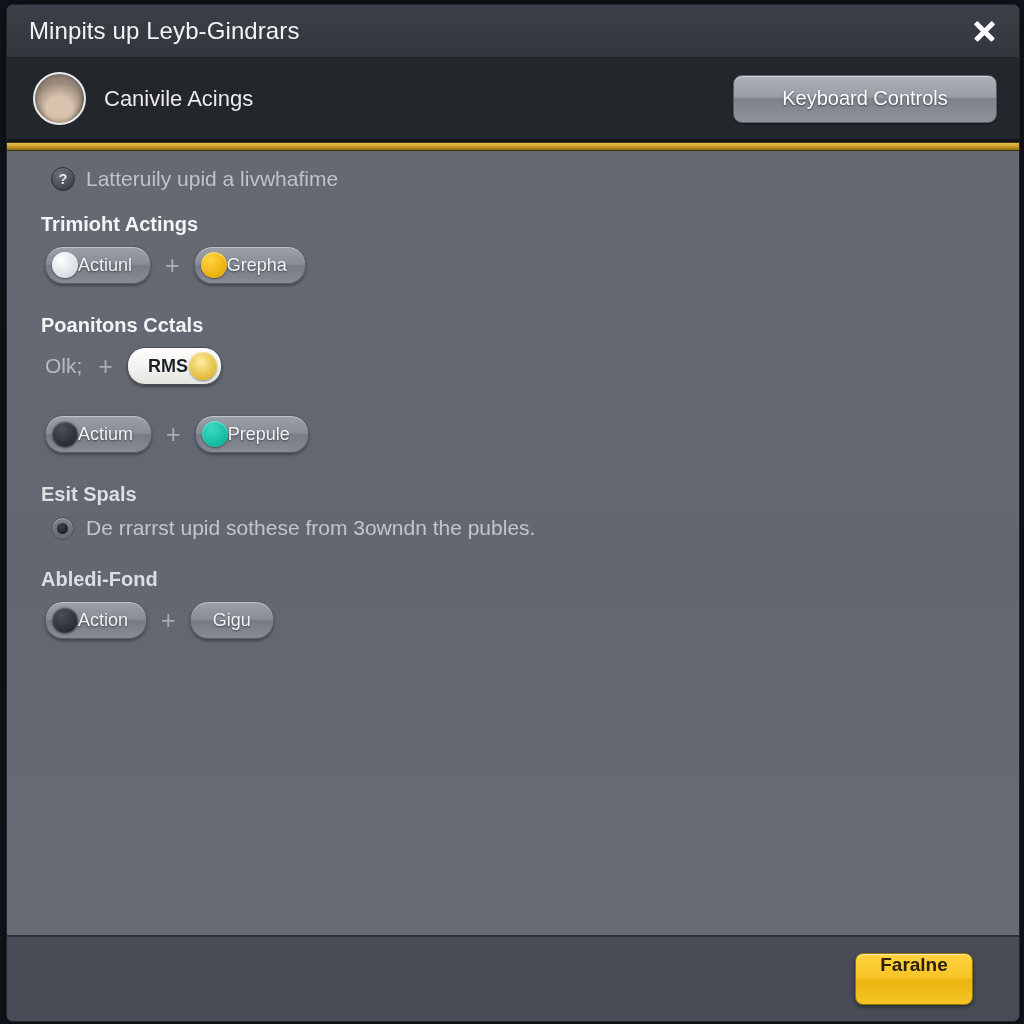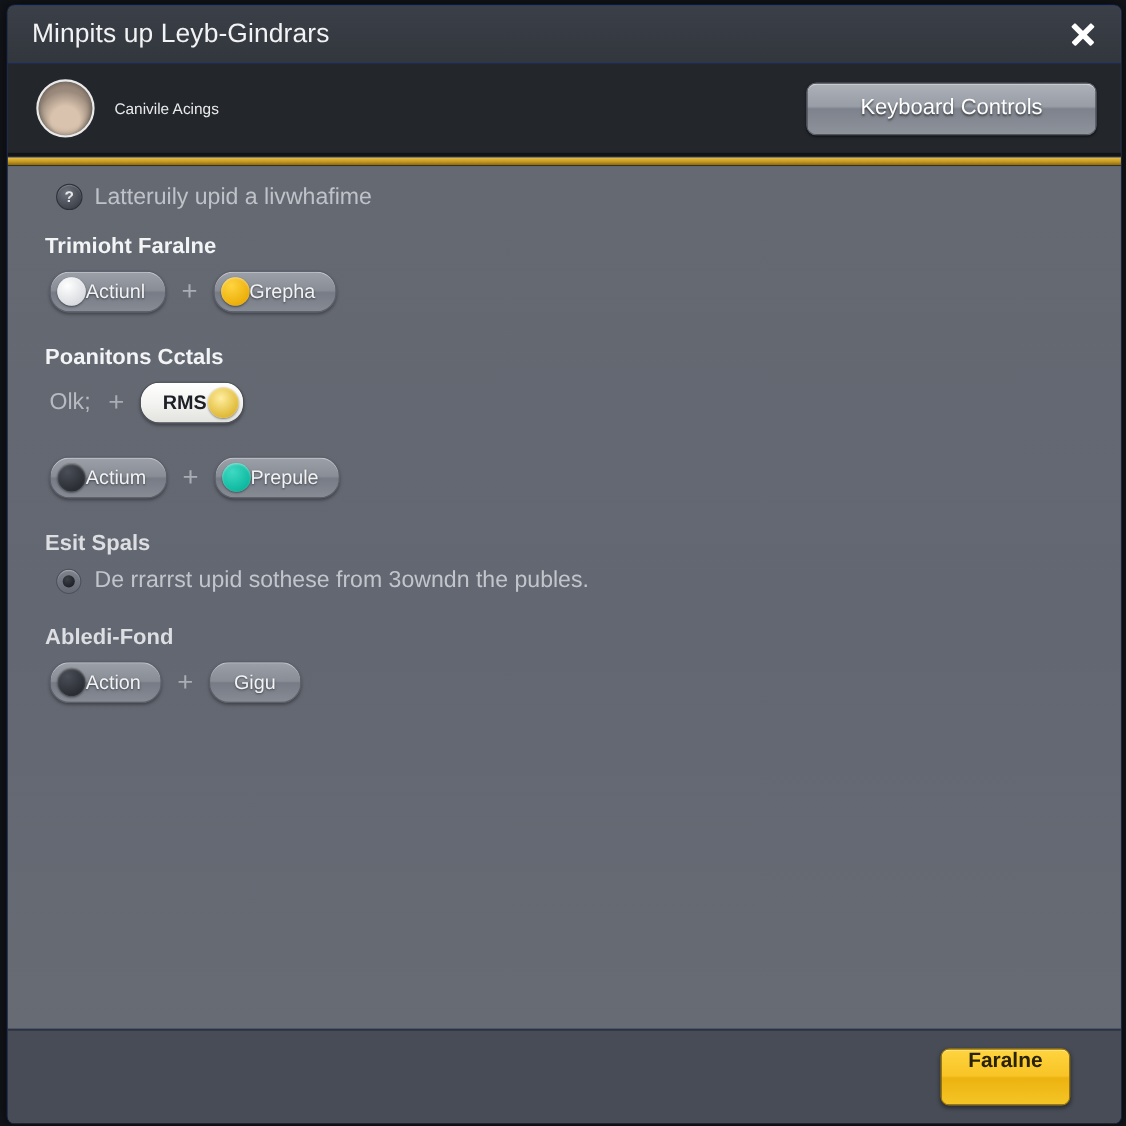--- a/index.html
+++ b/index.html
@@ -75,21 +75,21 @@
     border: 2.5px solid #e9eaec;
     background:
       radial-gradient(circle at 50% 72%, #d9c3ae 0 30%, rgba(217,195,174,0) 62%),
       radial-gradient(circle at 50% 22%, #9b8a7c 0 44%, rgba(155,138,124,0) 70%),
       linear-gradient(165deg, #cfc3b6 0%, #8d8073 55%, #5d564e 100%);
     flex: 0 0 49px;
     box-shadow: inset 0 0 6px rgba(0,0,0,.45);
   }
   #account-name {
     color: #e9eaec;
-    font-size: 14px;
+    font-size: 22px;
     margin-left: 18px;
     white-space: nowrap;
   }
   #kb-controls {
     margin-left: auto;
     width: 262px; height: 46px;
     border-radius: 9px;
     background: linear-gradient(#adb1b8 0%, #989da6 45%, #7d828c 50%, #8d929b 100%);
     border: 1px solid #5c6views;
     border: 1px solid #5c606a;
@@ -299,21 +299,21 @@
 
   <div id="content">
     <div class="row">
 
       <div class="info-line">
         <div class="icon-help">?</div>
         <div class="info-text">Latteruily upid a livwhafime</div>
       </div>
 
       <div>
-        <div class="sec-head">Trimioht Faralne</div>
+        <div class="sec-head">Trimioht Actings</div>
         <div class="chip-row">
           <div class="chip">
             <span class="knob white"></span>
             <span class="label">Actiunl</span>
           </div>
           <span class="plus">+</span>
           <div class="chip">
             <span class="knob yellow"></span>
             <span class="label">Grepha</span>
           </div>

